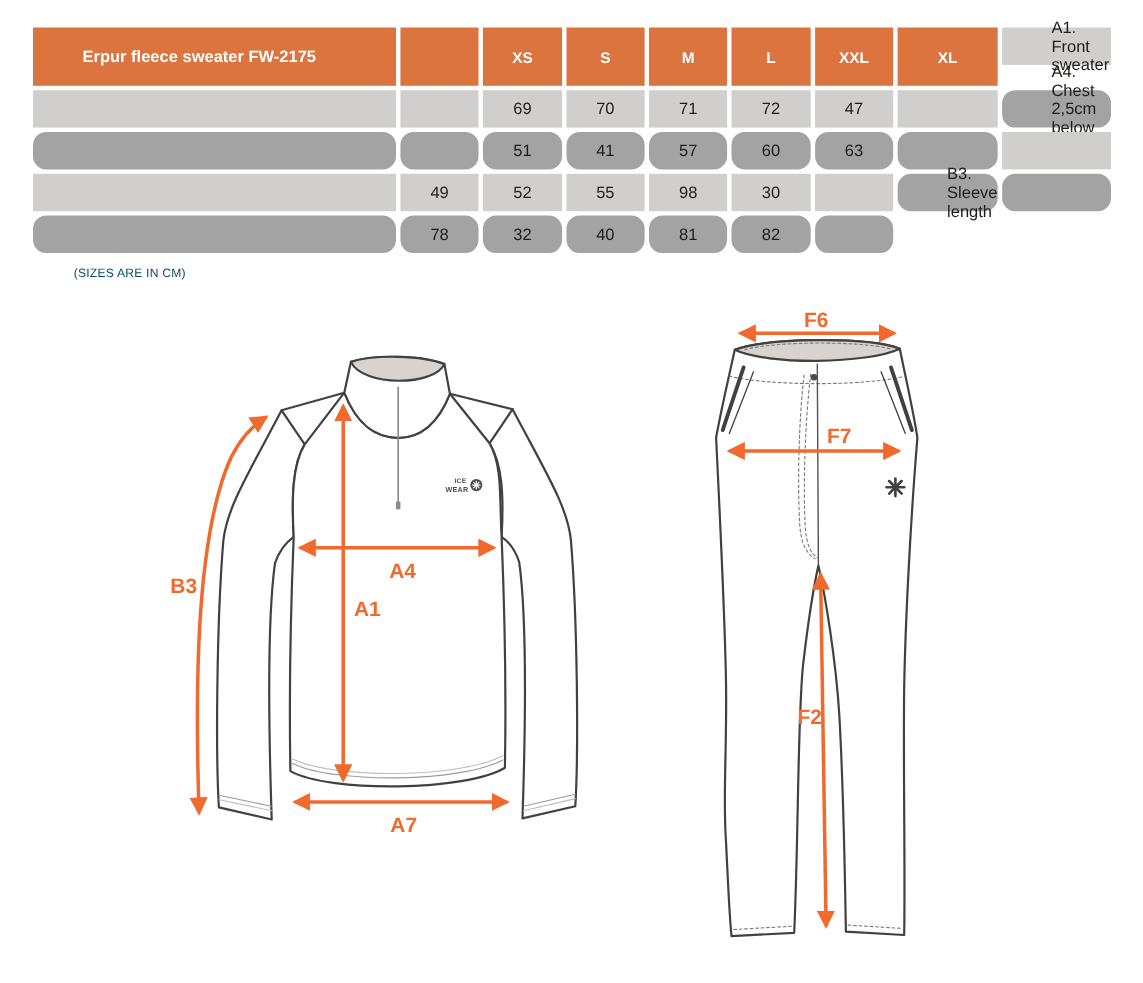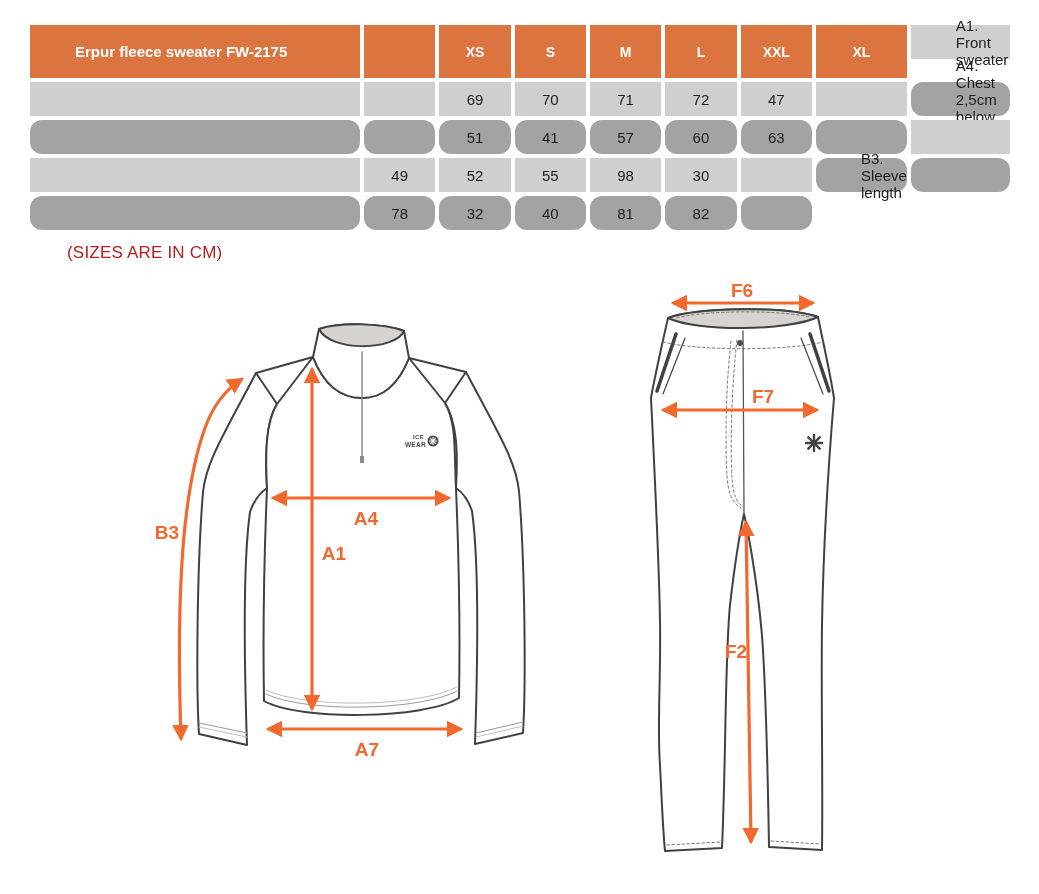--- a/index.html
+++ b/index.html
@@ -10,22 +10,22 @@
               display:grid;grid-template-columns:330px repeat(8,1fr);
               grid-auto-rows:auto;gap:4px;}
   .cell{display:flex;align-items:center;justify-content:center;
         font-size:15px;color:#1d1d1b;}
   .hdr{background:#dc7440;color:#ffffff;font-weight:bold;height:53px;font-size:14px;}
   .hdr.title{justify-content:flex-start;padding-left:45px;font-size:15px;box-sizing:border-box;}
   .row-odd{background:#d0cfcd;height:34px;}
   .row-even{background:#a3a3a3;height:34px;border-radius:12px;}
   .label-cell{justify-content:flex-start;padding-left:45px;box-sizing:border-box;}
   
-  .note{position:absolute;left:67px;top:243px;font-size:17px;letter-spacing:.2px;
-        color:#b91c1c;}
+  .note{position:absolute;left:67px;top:243px;font-size:11px;letter-spacing:.2px;
+        color:#0c4a6e;}
   
   .diagram{position:absolute;left:0;top:260px;width:1039px;height:634px;}
   text.meas{font-size:19px;font-weight:bold;fill:#f2692d;}
   text.logo{font-weight:bold;fill:#4b4b4b;letter-spacing:.3px;}
 </style>
 </head>
 <body>
 
 <div class="page">
 

